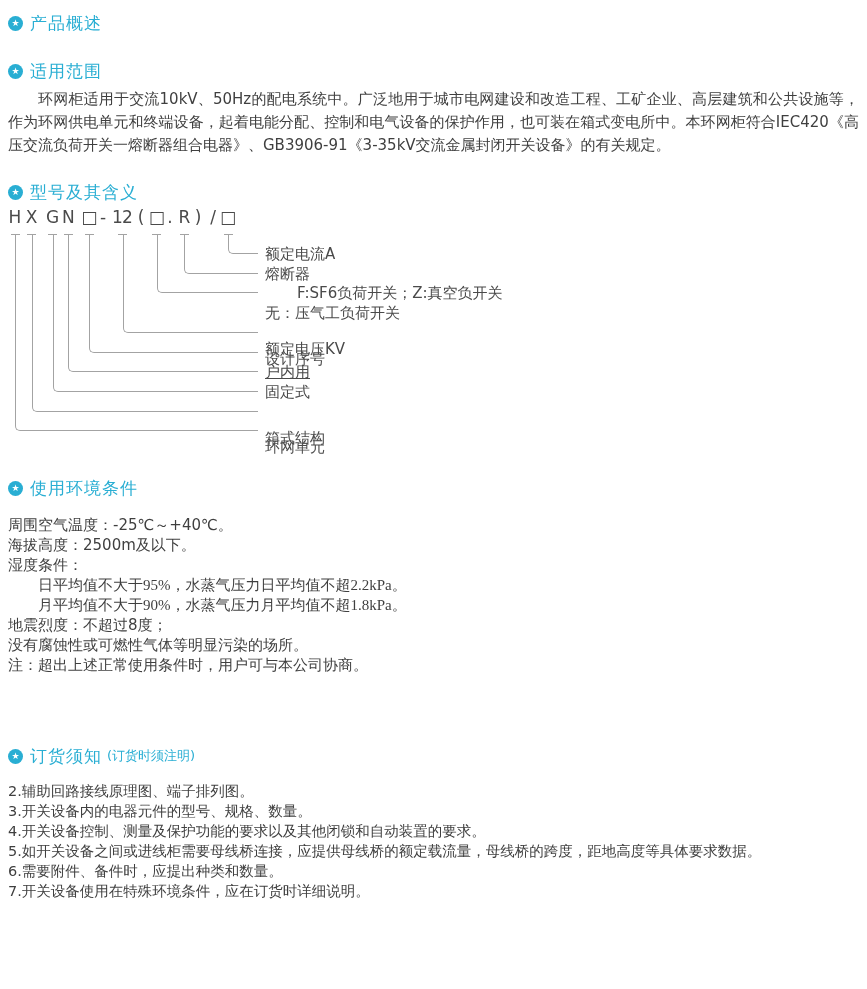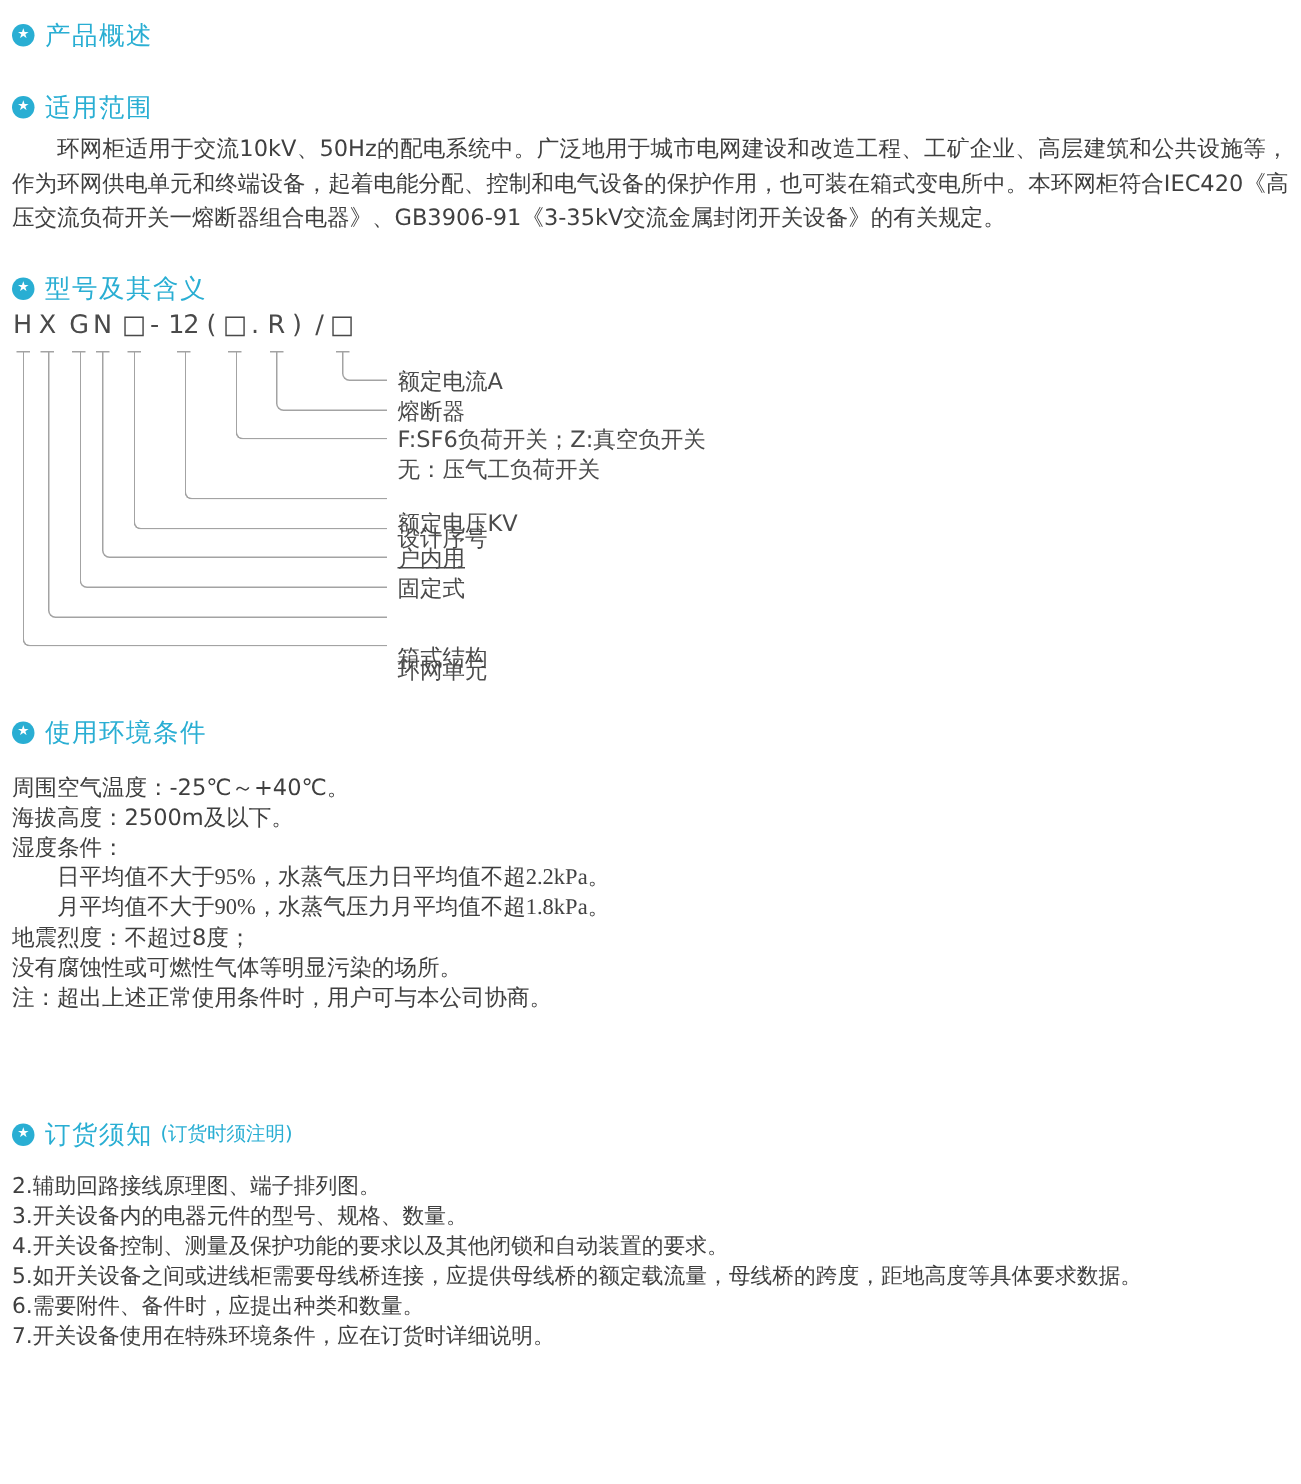--- a/index.html
+++ b/index.html
@@ -169,21 +169,21 @@
       <div class="cap" style="left: 55.8px; top: 27px;"></div>
       <div class="connector" style="left: 60.3px; top: 27px; width: 189.7px; height: 138.2px;"></div>
       <div class="cap" style="left: 40.2px; top: 27px;"></div>
       <div class="connector" style="left: 44.7px; top: 27px; width: 205.3px; height: 157.9px;"></div>
       <div class="cap" style="left: 19.2px; top: 27px;"></div>
       <div class="connector" style="left: 23.7px; top: 27px; width: 226.3px; height: 177.6px;"></div>
       <div class="cap" style="left: 2.5px; top: 27px;"></div>
       <div class="connector" style="left: 7px; top: 27px; width: 243px; height: 197.3px;"></div>
       <div class="diagram-label" style="top: 37px;">额定电流A</div>
       <div class="diagram-label" style="top: 56.7px;">熔断器</div>
-      <div class="diagram-label" style="top: 76.4px;">F:SF6负荷开关；Z:真空负开关</div>
+      <div class="diagram-label" style="top: 76.4px; margin-left: 32px;">F:SF6负荷开关；Z:真空负开关</div>
       <div class="diagram-label" style="top: 96.1px;">无：压气工负荷开关</div>
       <div class="diagram-label" style="top: 132px; text-align: right;">额定电压KV</div>
       <div class="diagram-label" style="top: 142px;">设计序号</div>
       <div class="diagram-label" style="top: 155.2px; text-decoration: underline;">户内用</div>
       <div class="diagram-label" style="top: 174.9px;">固定式</div>
       <div class="diagram-label" style="top: 178px; margin-top: 43px;">箱式结构</div>
       <div class="diagram-label" style="top: 230px;">环网单元</div>
     </div>
 
   <div class="section-title mt-env">

